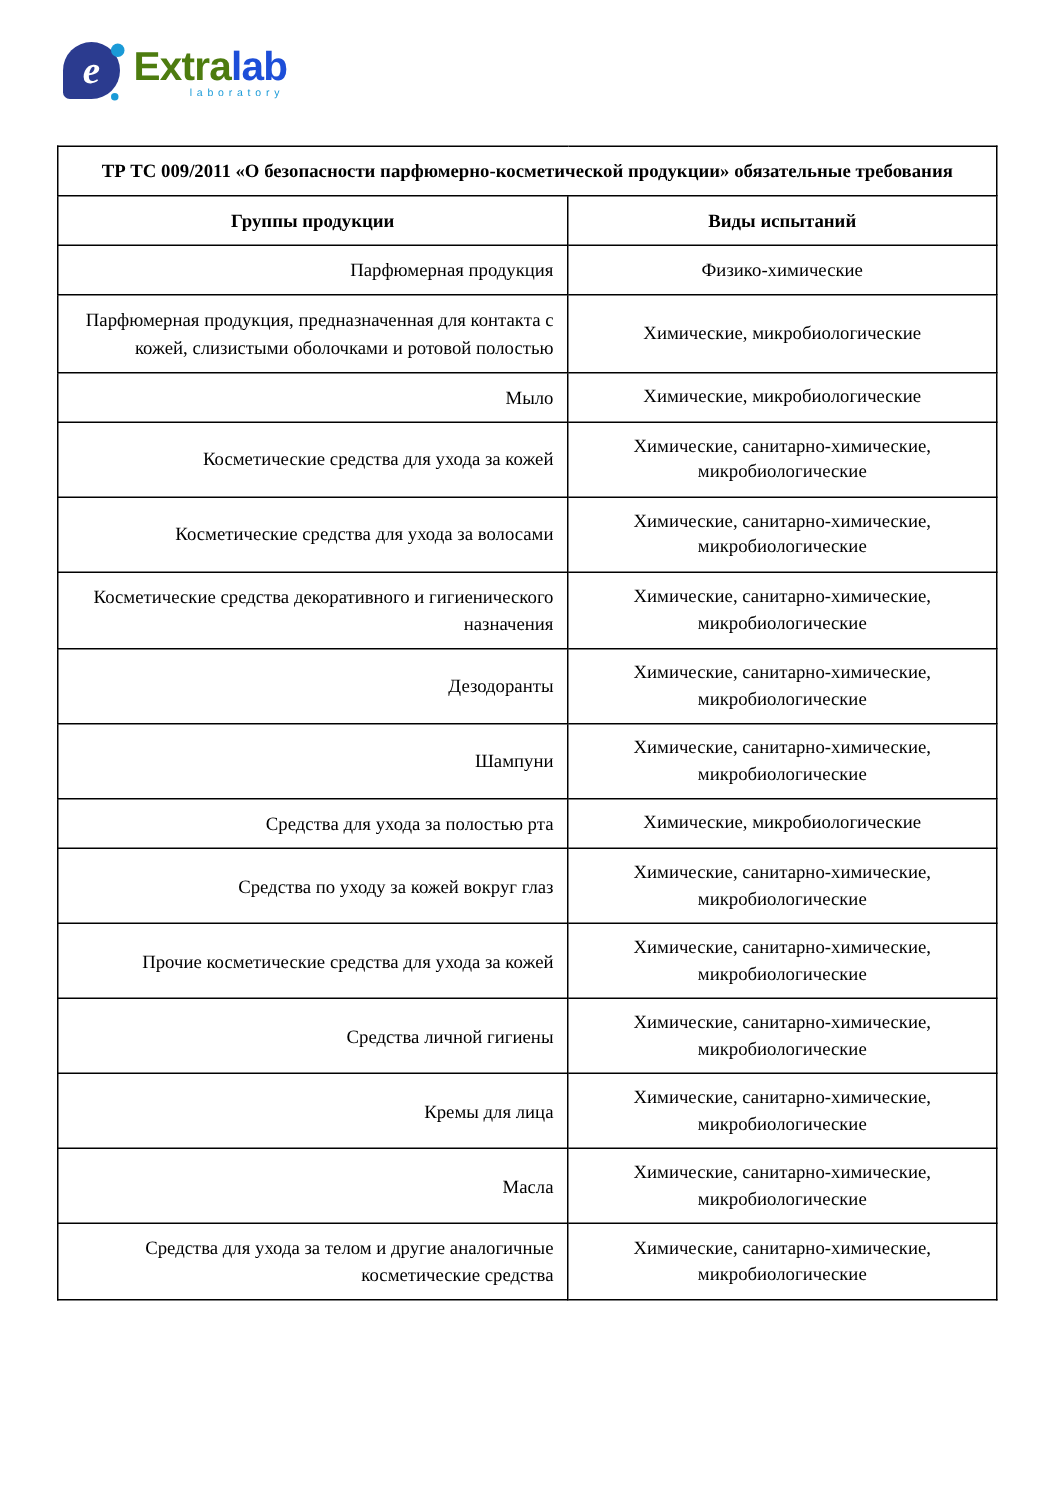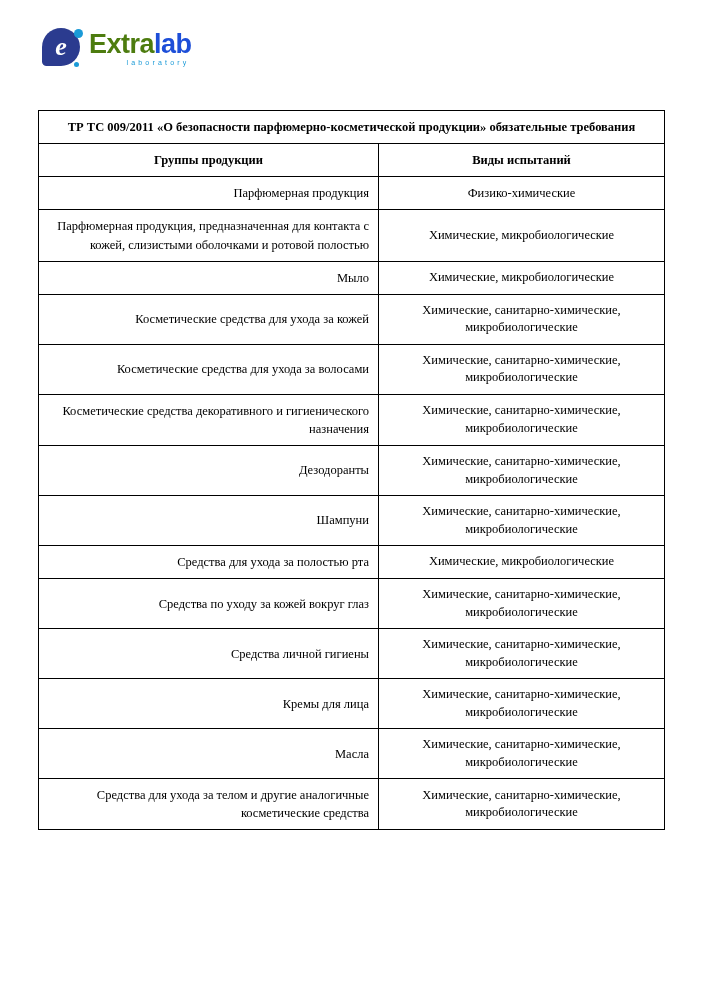--- a/index.html
+++ b/index.html
@@ -91,21 +91,21 @@
     color: #1a9ad7;
     text-align: right;
     margin-top: 1px;
     margin-right: 2px;
   }
 
   
   .doc-table {
     position: absolute;
     left: 38px;
-    top: 110px;
+    top: 97px;
     width: 626px;
     border-collapse: collapse;
     table-layout: fixed;
   }
   .doc-table td {
     border: 1px solid #000000;
     vertical-align: middle;
     padding: 7px 9px;
     font-size: 12.5px;
     line-height: 1.45;
@@ -195,20 +195,24 @@
     </tr>
     <tr>
       <td class="group">Средства для ухода за полостью рта</td>
       <td class="tests">Химические, микробиологические</td>
     </tr>
     <tr>
       <td class="group">Средства по уходу за кожей вокруг глаз</td>
       <td class="tests">Химические, санитарно-химические, микробиологические</td>
     </tr>
     <tr>
+      <td class="group">Прочие косметические средства для ухода за кожей</td>
+      <td class="tests">Химические, санитарно-химические, микробиологические</td>
+    </tr>
+    <tr>
       <td class="group">Средства личной гигиены</td>
       <td class="tests">Химические, санитарно-химические, микробиологические</td>
     </tr>
     <tr>
       <td class="group">Кремы для лица</td>
       <td class="tests">Химические, санитарно-химические, микробиологические</td>
     </tr>
     <tr>
       <td class="group">Масла</td>
       <td class="tests">Химические, санитарно-химические, микробиологические</td>

